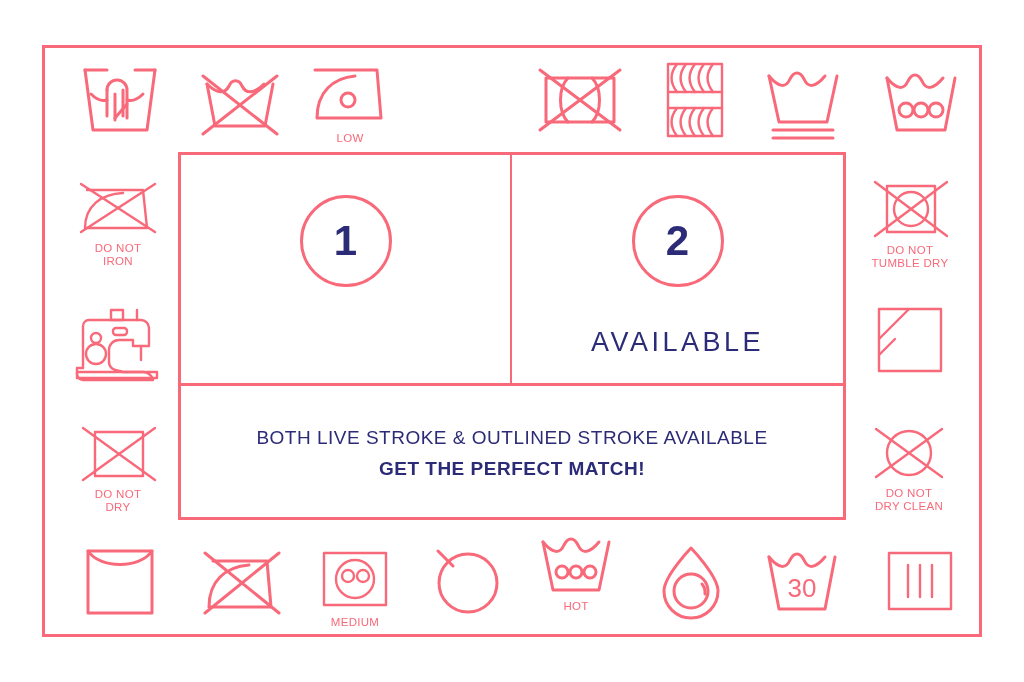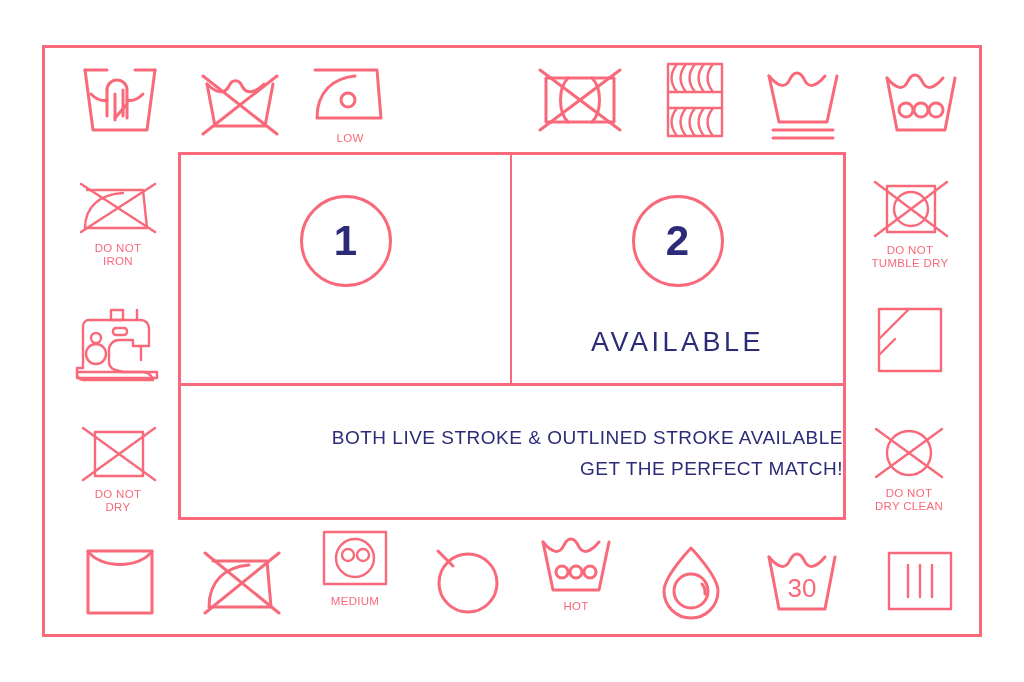--- a/index.html
+++ b/index.html
@@ -22,23 +22,23 @@
                    border-top:3px solid #F8697A;}
 
   .num-circle{width:92px;height:92px;border-radius:50%;border:3px solid #F8697A;
               margin-top:40px;display:flex;align-items:center;justify-content:center;
               box-sizing:border-box;}
   .num-circle span{font-size:42px;font-weight:bold;color:#2B2B77;line-height:1;}
   .panel-label{margin-top:40px;font-size:27px;letter-spacing:3.5px;color:#2B2B77;
                font-weight:400;white-space:nowrap;}
 
   #desc-area{position:absolute;left:0;top:231px;width:100%;height:134px;
-             display:flex;flex-direction:column;align-items:flex-end;justify-content:center;}
+             display:flex;flex-direction:column;align-items:center;justify-content:center;}
   .desc-line{font-size:19px;letter-spacing:0.5px;color:#2B2B77;line-height:1.65;white-space:nowrap;}
-  .desc-line.bold{font-weight:normal;}
+  .desc-line.bold{font-weight:bold;}
 
   
   .icon-cell{position:absolute;display:flex;flex-direction:column;
              align-items:center;justify-content:flex-start;}
   .icon-cap{margin-top:6px;font-size:11.5px;color:#F8697A;text-align:center;
             line-height:1.15;letter-spacing:0.3px;white-space:pre-line;font-weight:400;}
   svg{display:block;overflow:visible;}
   .st{fill:none;stroke:#F8697A;stroke-width:3;stroke-linecap:round;stroke-linejoin:round;}
   .st2{fill:none;stroke:#F8697A;stroke-width:2.4;stroke-linecap:round;stroke-linejoin:round;}
   .tubtxt{fill:#F8697A;font-size:26px;font-family:"Liberation Sans",sans-serif;text-anchor:middle;}
@@ -186,21 +186,21 @@
   </div>
 
   <div class="icon-cell" style="left:195px;top:545px;width:92px;">
     <svg width="88" height="72" viewBox="0 0 88 72">
       <path class="st" d="M16 16 H70 L74 62 H12 C12 36 28 22 52 20"></path>
       <path class="st" d="M8 8 L82 68 M82 8 L8 68"></path>
     </svg>
     <div class="icon-cap"></div>
   </div>
 
-  <div class="icon-cell" style="left:310px;top:527px;width:90px;">
+  <div class="icon-cell" style="left:310px;top:548px;width:90px;">
     <svg width="72" height="62" viewBox="0 0 72 62">
       <path class="st2" d="M5 5 H67 V57 H5 Z"></path>
       <circle class="st2" cx="36" cy="31" r="19"></circle>
       <circle class="st2" cx="29" cy="28" r="6"></circle>
       <circle class="st2" cx="44" cy="28" r="6"></circle>
     </svg>
     <div class="icon-cap">MEDIUM</div>
   </div>
 
   <div class="icon-cell" style="left:420px;top:545px;width:92px;">

